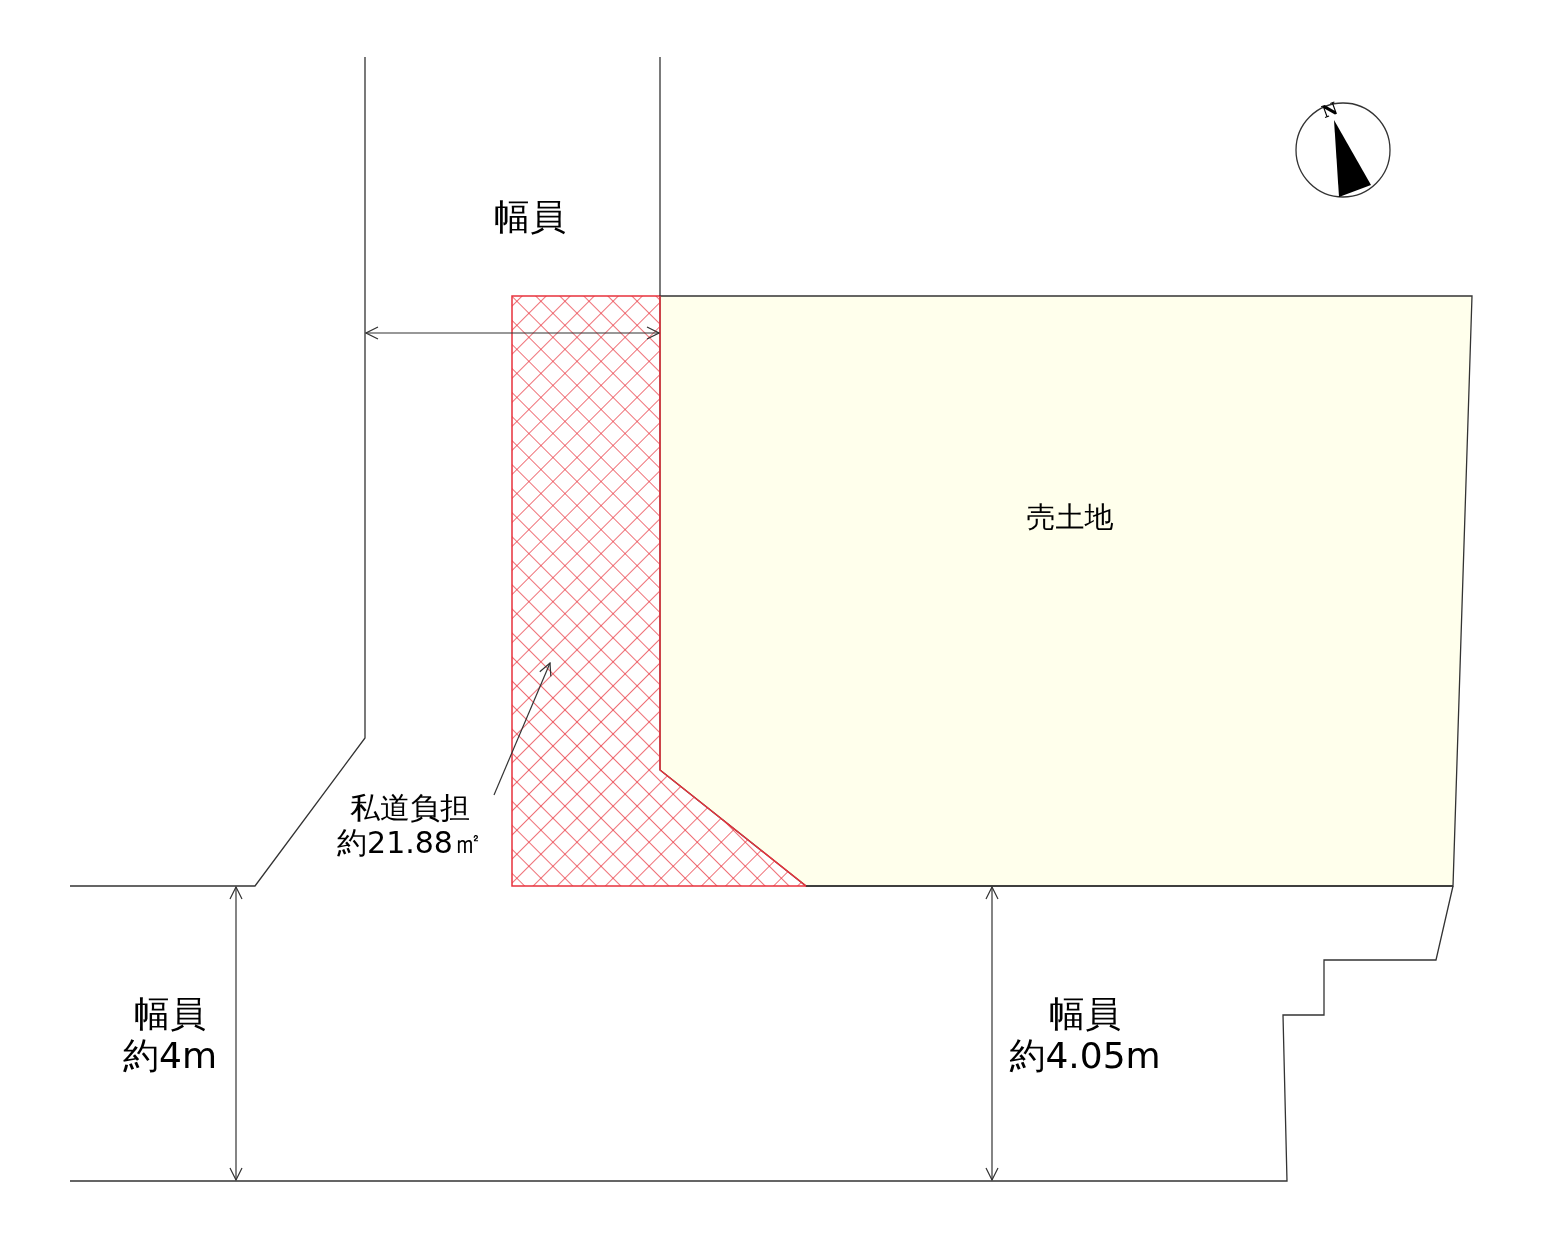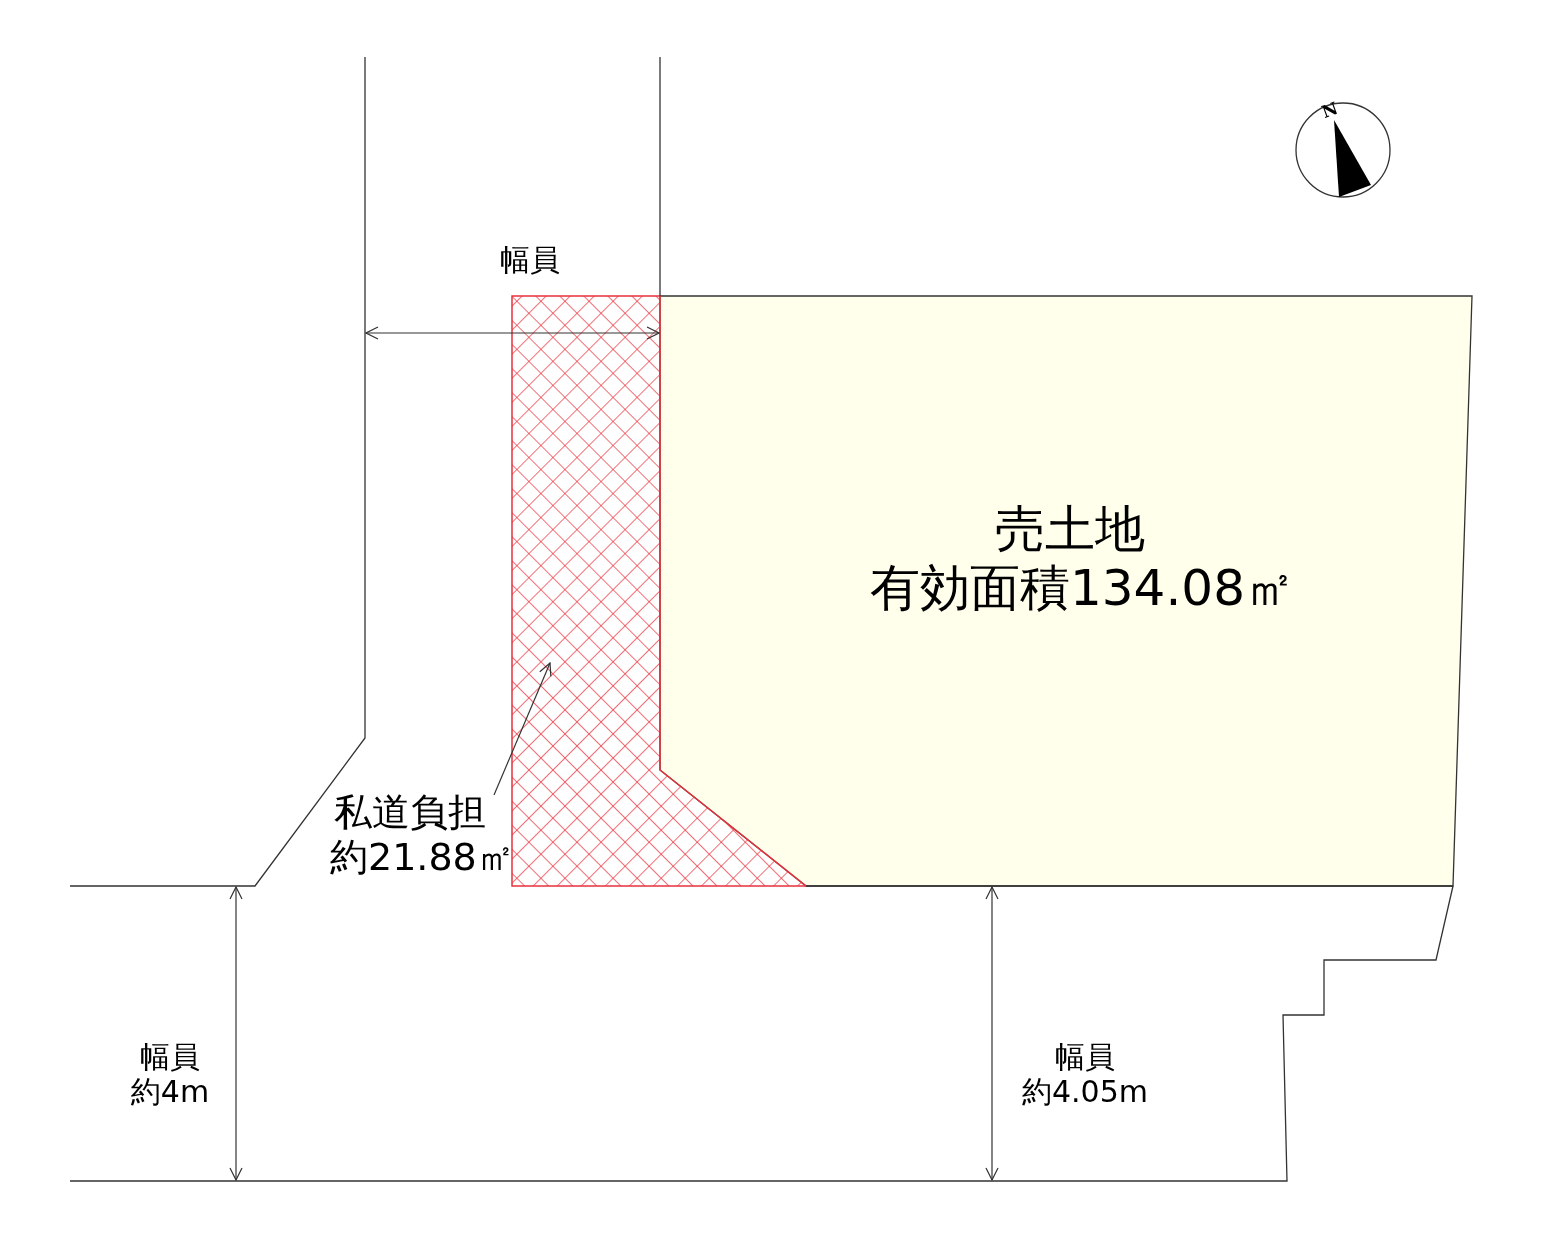--- a/index.html
+++ b/index.html
@@ -1,23 +1,23 @@
 <!DOCTYPE html>
 <html><head>
   <meta charset="utf-8">
   <style>
     html, body { margin: 0; padding: 0; background: #ffffff; }
     body { width: 1542px; height: 1238px; position: relative; overflow: hidden;
            font-family: "DejaVu Sans", "Liberation Sans", sans-serif; }
     svg.plan { position: absolute; left: 0; top: 0; }
     .label { position: absolute; color: #000; text-align: center; line-height: 1.18; white-space: nowrap; }
     .label .ln { display: block; }
-    .road-label { font-size: 30px; margin-top: 46px; }
-    .lot-label { font-size: 50px; }
-    .private-label { font-size: 38px; }
+    .road-label { font-size: 36px; }
+    .lot-label { font-size: 29px; }
+    .private-label { font-size: 30px; }
   </style>
 </head>
 <body>
 
 <svg class="plan" width="1542" height="1238" viewBox="0 0 1542 1238">
   <defs>
     <pattern id="hatch" patternUnits="userSpaceOnUse" width="17" height="17" patternTransform="rotate(45)">
       <line x1="0" y1="0" x2="0" y2="17" stroke="#E8323C" stroke-width="1.4"></line>
       <line x1="0" y1="0" x2="17" y2="0" stroke="#E8323C" stroke-width="1.4"></line>
     </pattern>
@@ -59,21 +59,20 @@
 </svg>
 
 <div class="label" style="left:1322px; top:100px; font-size:17px; font-family:'DejaVu Serif', serif; font-weight:bold; transform:rotate(-20deg);">N</div>
 
 <div class="label road-label" style="left:430px; top:196px; width:200px;">
   <span class="ln">幅員</span>
 </div>
 
 <div class="label lot-label" style="left:870px; top:500px; width:400px;">
   <span class="ln">売土地</span>
-  <span class="ln">有効面積134.08㎡</span>
 </div>
 
 <div class="label private-label" style="left:330px; top:790px; width:160px;">
   <span class="ln">私道負担</span>
   <span class="ln">約21.88㎡</span>
 </div>
 
 <div class="label road-label" style="left:90px; top:993px; width:160px;">
   <span class="ln">幅員</span>
   <span class="ln">約4m</span>

